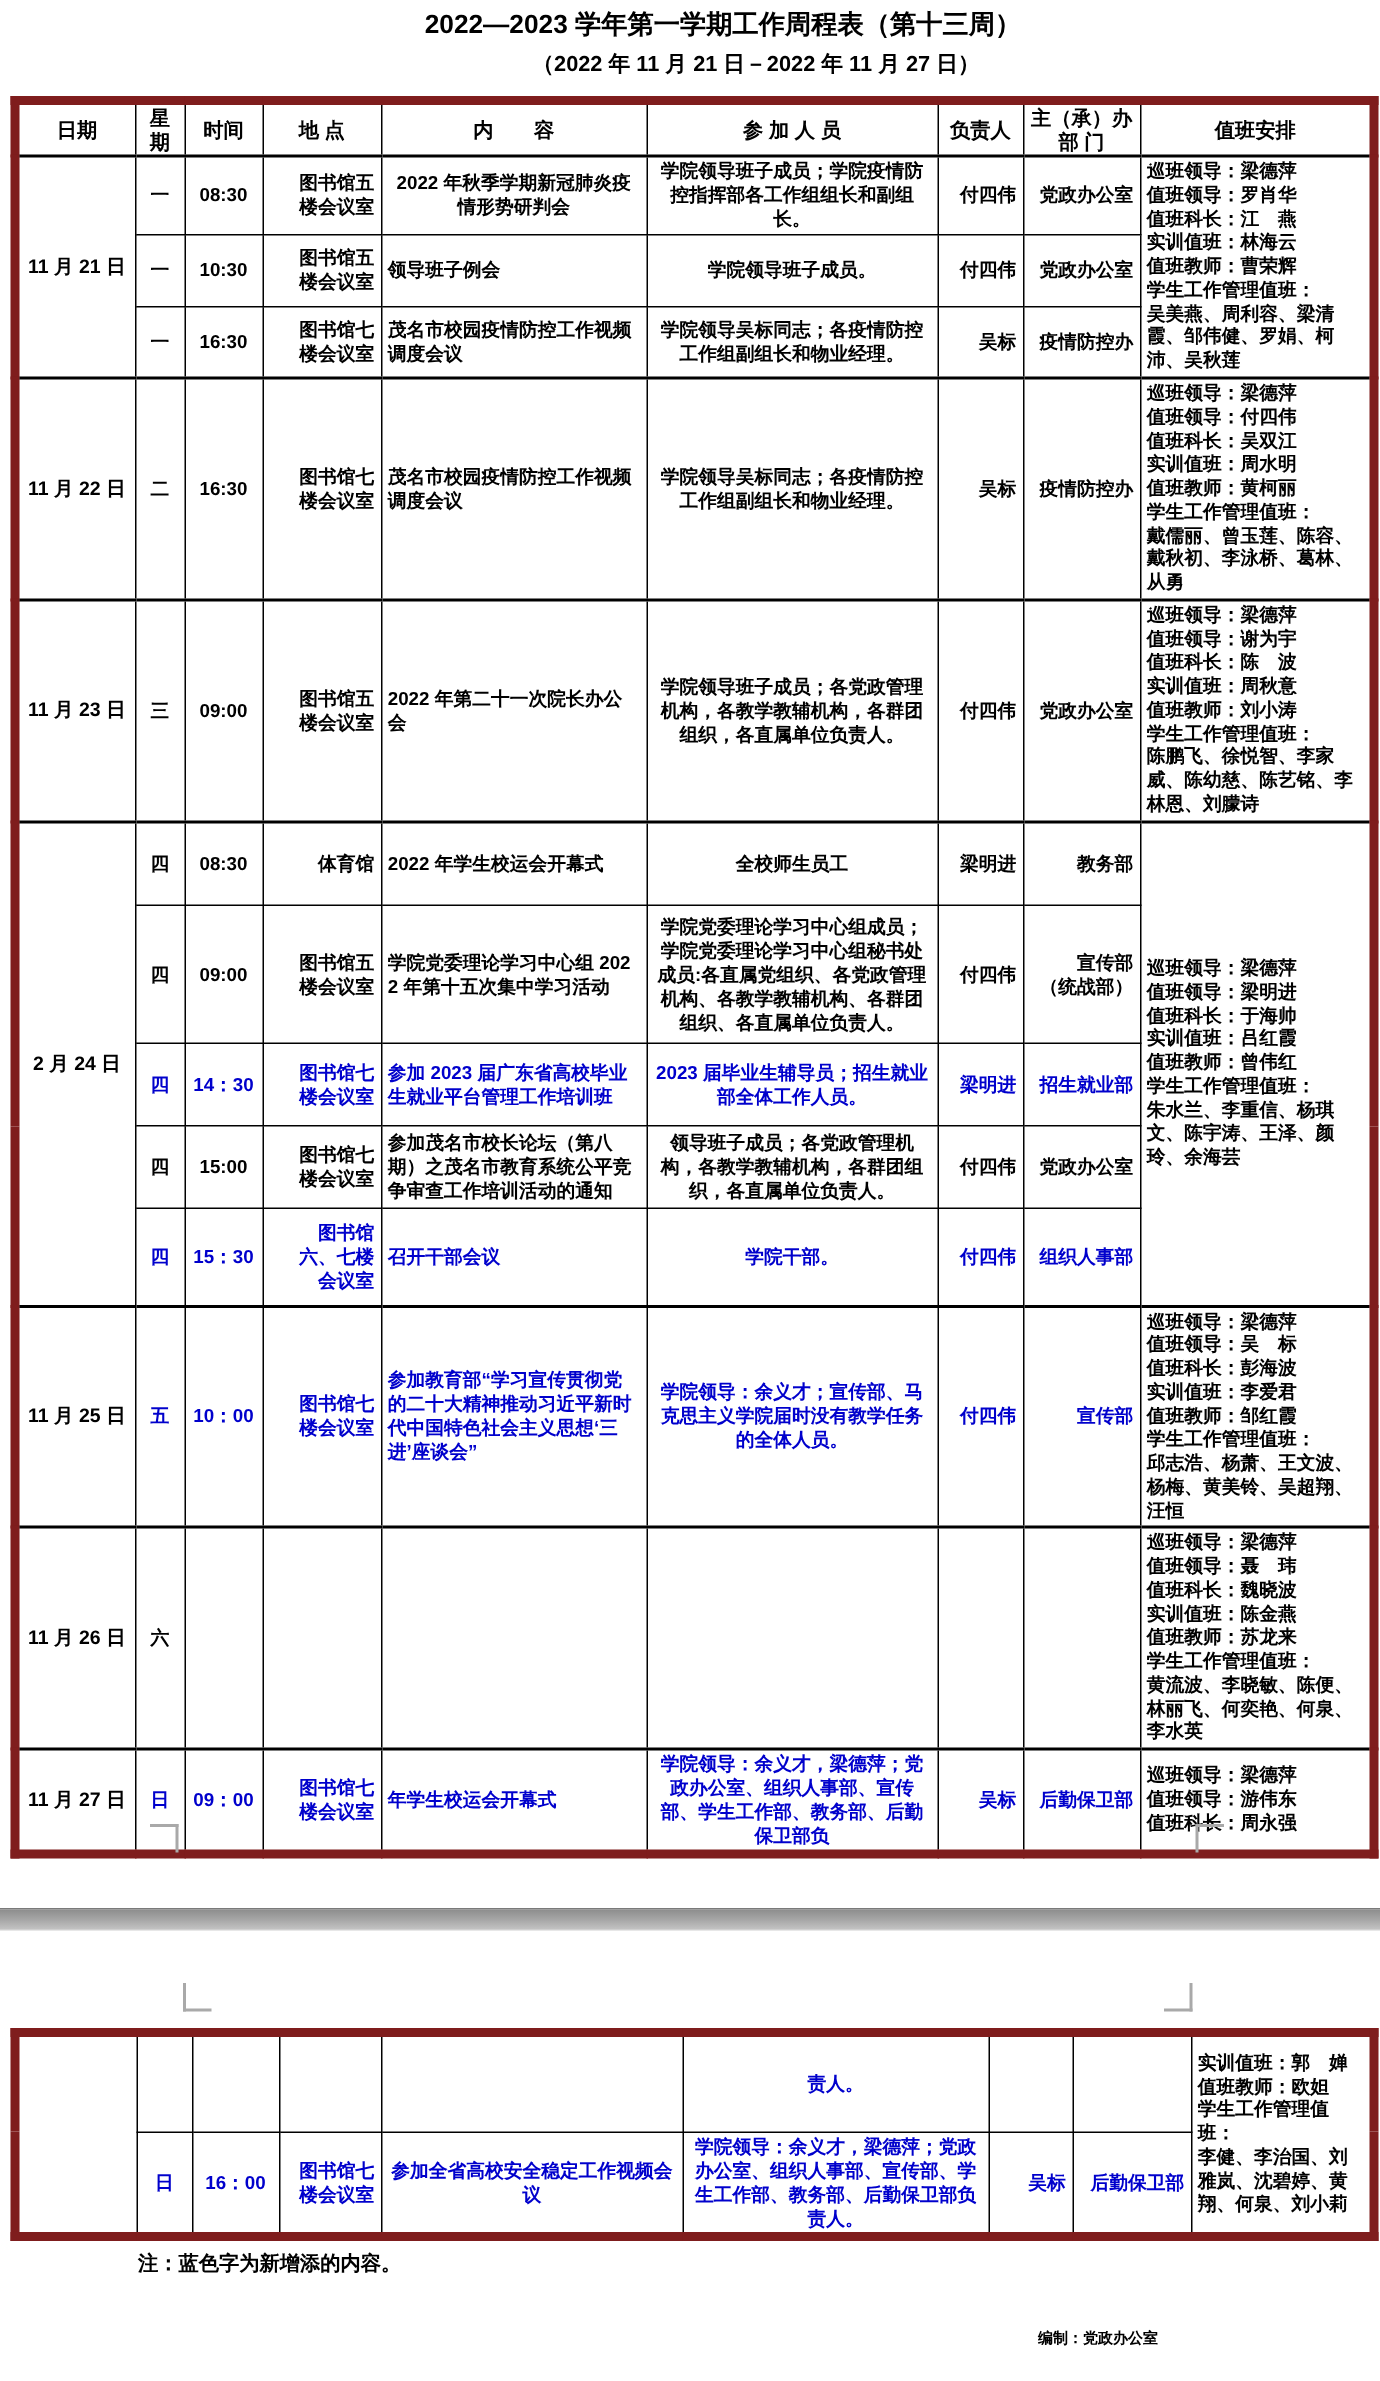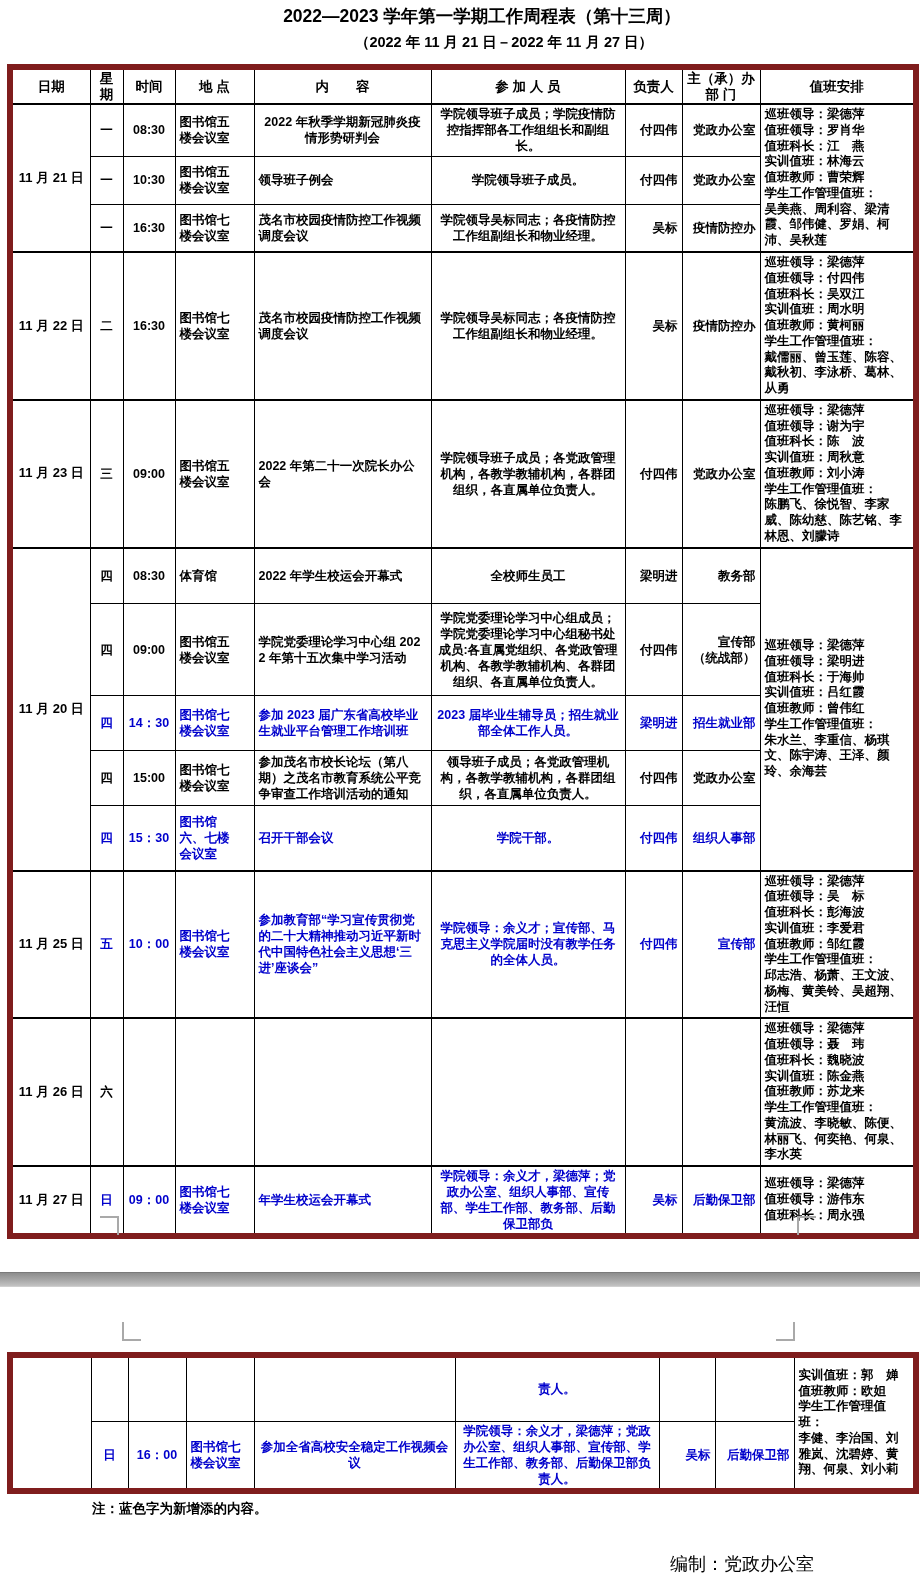--- a/index.html
+++ b/index.html
@@ -11,42 +11,42 @@
          font-size:14.5px;font-weight:bold;color:#000;margin-left:44px;}
   table.sched{border-collapse:collapse;table-layout:fixed;border:6px solid #7f1d1d;}
   .sched td,.sched th{border:1px solid #000;overflow:hidden;padding:1px 4px;
          font-weight:bold;font-size:12.5px;line-height:1.28;color:#000;
          vertical-align:middle;word-break:break-all;}
   .sched th{font-size:13.5px;text-align:center;white-space:pre-line;
          border-bottom:2px solid #000;line-height:1.15;}
   tr.grp td{border-top:2px solid #000;}
   td.date{text-align:center;font-size:13px;}
   td.week,td.time{text-align:center;}
-  td.place{text-align:left;white-space:pre-line;}
+  td.place{text-align:right;white-space:pre-line;}
   td.content{text-align:left;}
   td.content.tc{text-align:center;}
   td.part{text-align:center;}
   td.lead,td.dept{text-align:right;white-space:pre-line;}
   td.duty{text-align:left;white-space:pre-line;line-height:1.26;font-size:12.5px;
           padding:2px 4px;border-radius:16px;}
   tr.bl td{color:#0000cc;}
   tr.bl td.date,tr.bl td.duty{color:#000;}
   td.blue{color:#0000cc;}
   .t1{position:absolute;left:7px;top:64px;}
   .t2{position:absolute;left:7px;top:1352px;}
   .band{position:absolute;left:0;top:1272px;width:920px;height:13px;
         background:linear-gradient(#8d8d8d,#a8a8a8 55%,#c2c2c2);
         border-top:1px solid #7a7a7a;border-bottom:1px solid #cfcfcf;}
   .mark{position:absolute;width:17px;height:17px;}
   .mark.tl1{left:100px;top:1216px;border-top:2px solid #a9a9a9;border-right:2px solid #a9a9a9;}
   .mark.tr1{left:797px;top:1216px;border-top:2px solid #a9a9a9;border-left:2px solid #a9a9a9;}
   .mark.bl2{left:122px;top:1322px;border-bottom:2px solid #a9a9a9;border-left:2px solid #a9a9a9;}
   .mark.br2{left:776px;top:1322px;border-bottom:2px solid #a9a9a9;border-right:2px solid #a9a9a9;}
   .note{position:absolute;left:92px;top:1500px;font-size:13.5px;font-weight:bold;color:#000;}
-  .maker{position:absolute;left:670px;top:1552px;font-size:18px;font-weight:normal;color:#000;}
+  .maker{position:absolute;left:692px;top:1552px;font-size:10px;font-weight:bold;color:#000;}
 </style>
 </head>
 <body>
 
 <div class="page">
 
   <div class="title">2022—2023 学年第一学期工作周程表（第十三周）</div>
   <div class="subtitle">（2022 年 11 月 21 日－2022 年 11 月 27 日）</div>
 
   <div class="t1">
@@ -147,21 +147,21 @@
       <td class="duty">巡班领导：梁德萍
 值班领导：谢为宇
 值班科长：陈　波
 实训值班：周秋意
 值班教师：刘小涛
 学生工作管理值班：
 陈鹏飞、徐悦智、李家威、陈幼慈、陈艺铭、李林恩、刘朦诗</td>
     </tr>
 
     <tr class="grp" style="height:56px">
-      <td class="date" rowspan="5">11 月 20 日</td>
+      <td class="date" rowspan="5">2 月 24 日</td>
       <td class="week">四</td>
       <td class="time">08:30</td>
       <td class="place">体育馆</td>
       <td class="content">2022 年学生校运会开幕式</td>
       <td class="part">全校师生员工</td>
       <td class="lead">梁明进</td>
       <td class="dept">教务部</td>
       <td class="duty" rowspan="5">巡班领导：梁德萍
 值班领导：梁明进
 值班科长：于海帅

